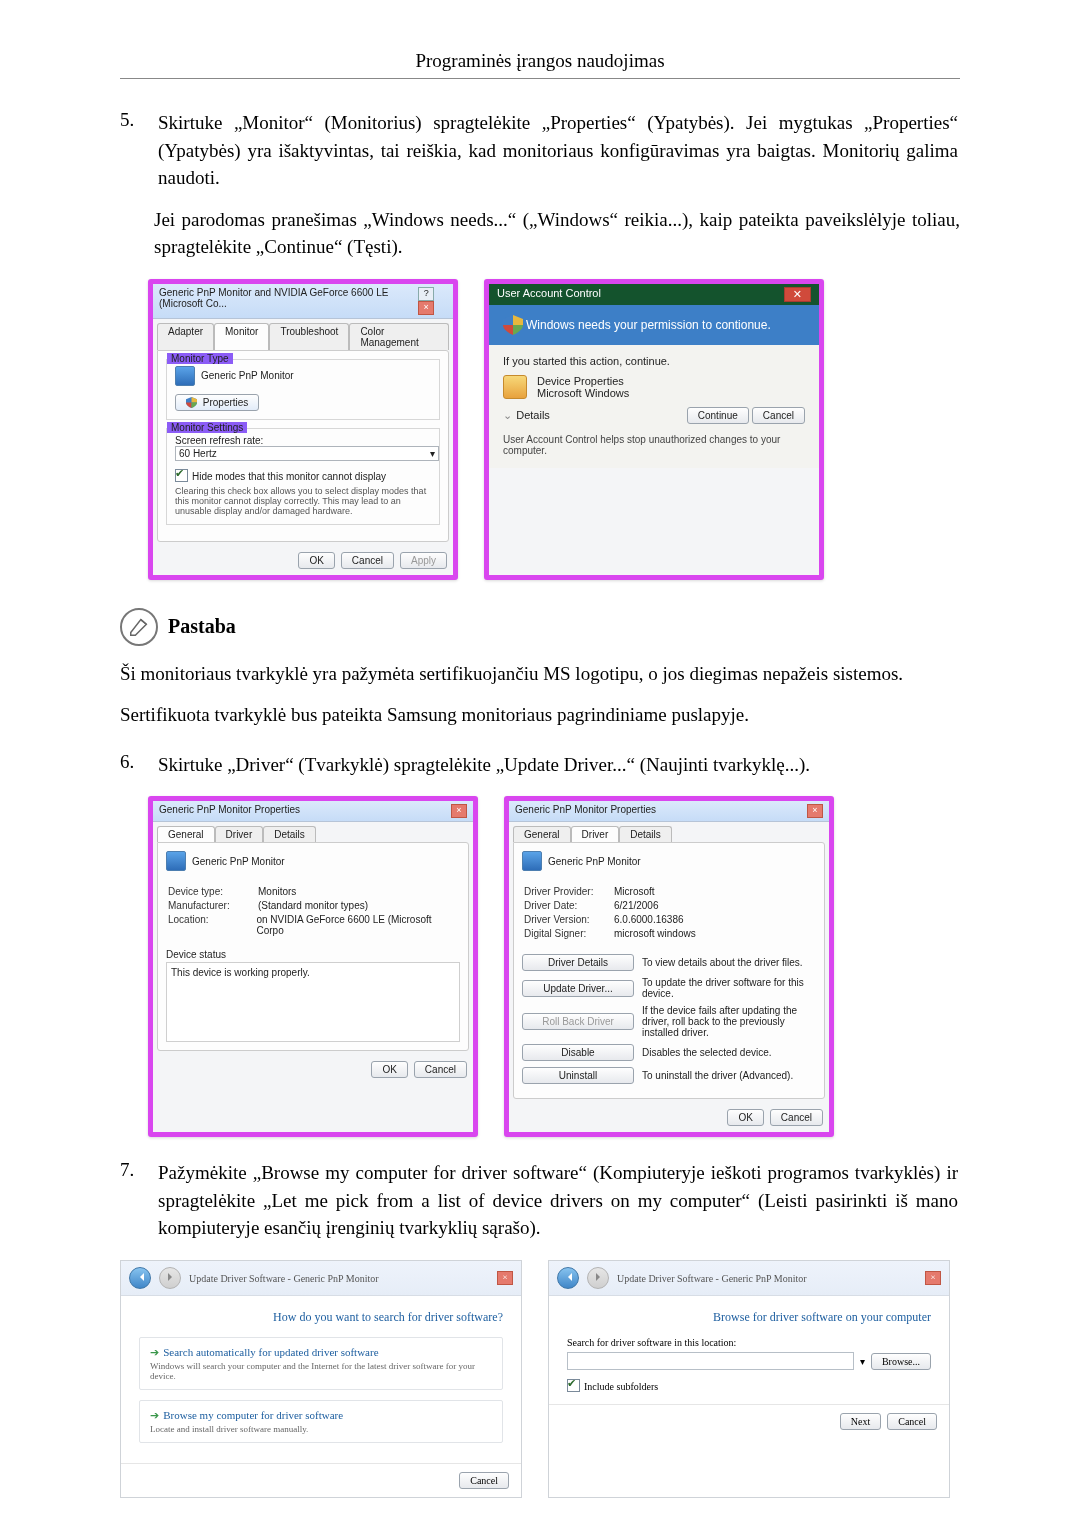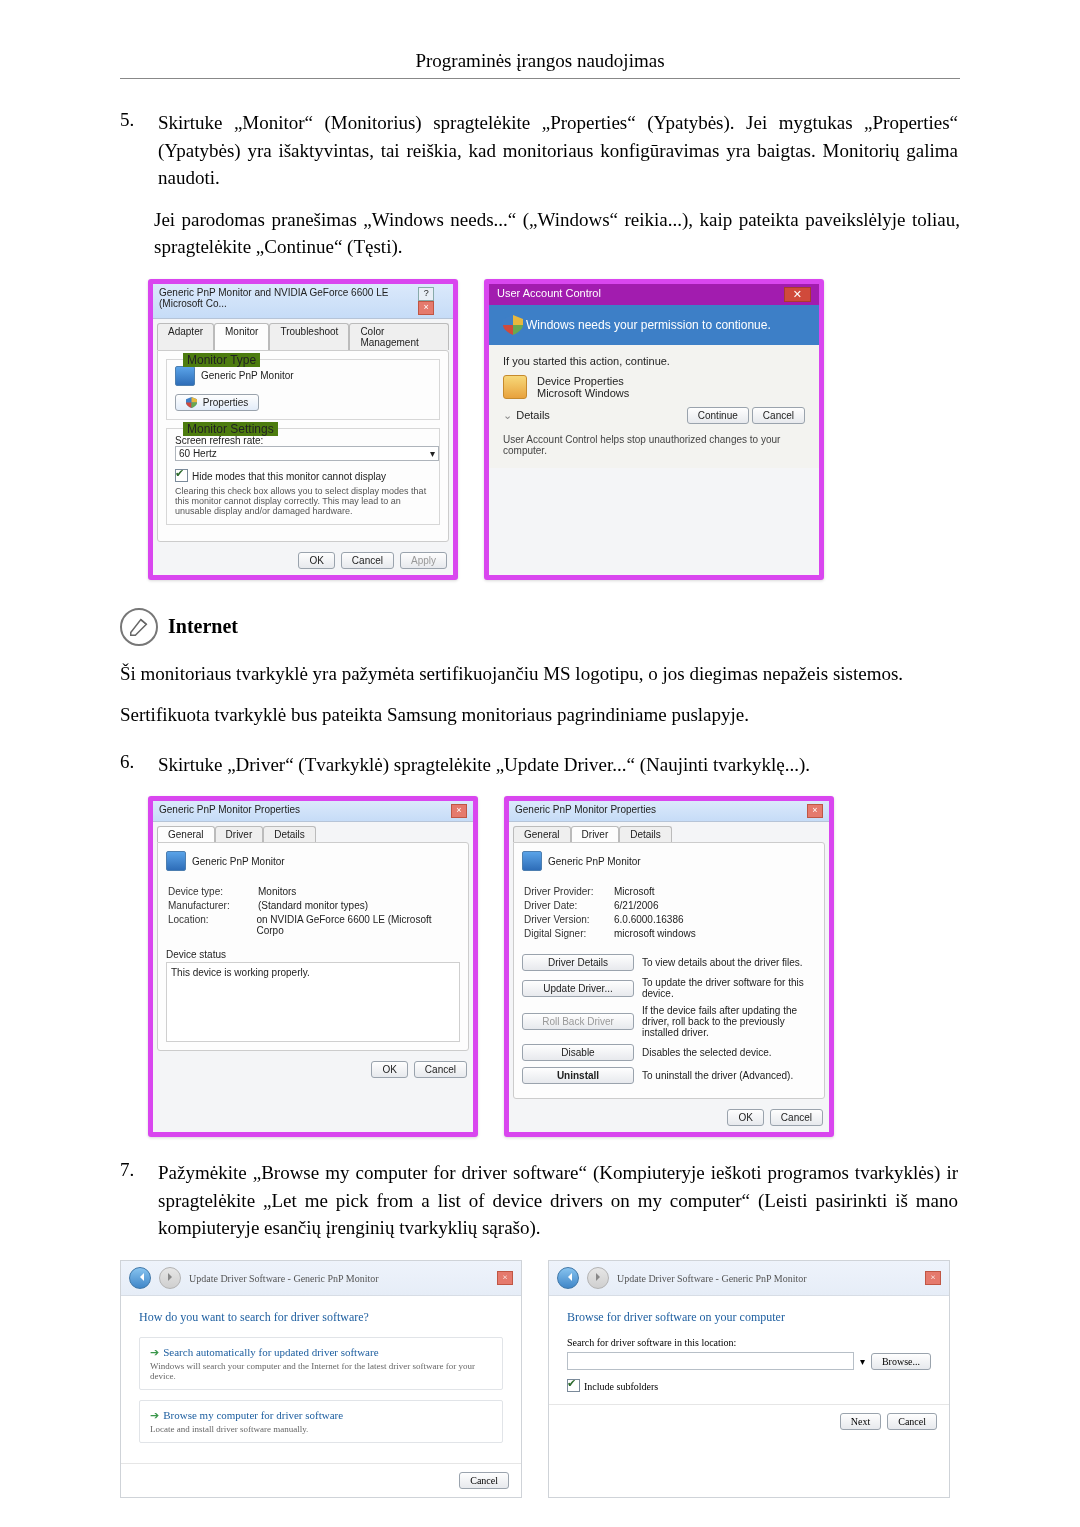--- a/index.html
+++ b/index.html
@@ -35,35 +35,35 @@
   
   .dlg1 { width: 300px; }
   .dlg-title { background: linear-gradient(#dbe9fb,#c6dcf7); padding: 3px 6px; font-size: 10px; border-bottom:1px solid #b6c4d7; display:flex; justify-content:space-between;}
   .win-ctrls span{display:inline-block;width:14px;height:12px;margin-left:2px;border:1px solid #8aa;background:#e8eef6;text-align:center;line-height:10px;font-size:9px;}
   .win-ctrls .cl{background:#e57a6d;border-color:#c05644;color:#fff;}
   .tabs { display:flex; gap:0; padding:4px 4px 0; }
   .tab { padding:2px 10px; border:1px solid #bbb; border-bottom:none; background:#efefef; border-radius:3px 3px 0 0; font-size:10px;}
   .tab.active{ background:#fdfdfd; }
   .panel { background:#fdfdfd; margin:0 4px 4px; border:1px solid #ccc; padding:8px; border-radius:0 3px 3px 3px;}
   .grp { border:1px solid #d7d7d7; padding:6px 8px 8px; margin-bottom:8px; position:relative;}
-  .grp-title{ position:absolute; top:-7px; left:16px; background:#4d7c0f; padding:0 4px; font-size:12px;}
+  .grp-title{ position:absolute; top:-7px; left:0; background:#8b5cf6; padding:0 4px; font-size:10px;}
   .mon-row{display:flex;align-items:center;gap:6px;}
   .mon-ico{width:18px;height:18px;background:linear-gradient(#5aa3e8,#2e6db8);border:1px solid #4c7eb0;border-radius:2px;}
   .btn-xp{display:inline-block;padding:2px 10px;border:1px solid #9aa3ad;background:linear-gradient(#fefefe,#e7e9ed);border-radius:3px;font-size:10px;}
   .btn-xp.primary{background:linear-gradient(#fefefe,#e2ecf9);}
   .btn-xp.disabled{color:#999;}
   .shield{display:inline-block;width:11px;height:11px;margin-right:3px;vertical-align:-2px;}
   .sel{width:100%;border:1px solid #aeb4bb;background:#fff;padding:1px 3px;font-size:10px;display:flex;justify-content:space-between;}
   .chk{display:inline-block;width:11px;height:11px;border:1px solid #7a8a9a;background:#fff;margin-right:4px;vertical-align:-2px;position:relative;}
   .chk.checked::after{content:"✔";position:absolute;top:-3px;left:-1px;font-size:11px;color:#2c6a2c;}
   .btn-row{display:flex;justify-content:flex-end;gap:6px;padding:6px;}
 
   
   .dlg-uac{width:330px;}
-  .uac-title{background:#a21caf;color:#fff;padding:3px 8px;display:flex;justify-content:space-between;font-size:11px;}
+  .uac-title{background:#14532d;color:#fff;padding:3px 8px;display:flex;justify-content:space-between;font-size:11px;}
   .uac-close{background:#d04a3b;color:#fff;padding:0 8px;border:1px solid #a83b2f;}
   .uac-band{background:#3d7fc7;color:#fff;padding:10px 14px;font-size:12px;display:flex;align-items:center;gap:0;}
   .uac-body{background:#f3f3f0;padding:10px 14px 12px;font-size:11px;}
   .uac-row{display:flex;gap:10px;align-items:flex-start;margin:6px 0;}
   .uac-ico{width:22px;height:22px;background:linear-gradient(#f7d879,#e8a23d);border:1px solid #c68a2d;border-radius:3px;}
   .uac-det{display:flex;justify-content:space-between;align-items:center;margin-top:8px;}
   .uac-foot{font-size:10px;color:#444;margin-top:10px;}
 
   
   .note-row{display:flex;align-items:center;gap:10px;margin:28px 0 14px;}
@@ -81,21 +81,21 @@
   .drv-btns .row2 .desc{font-size:10px;flex:1;}
 
   
   .wiz{width:400px;background:#fff;border:1px solid #cfd3d8;}
   .wiz-top{background:linear-gradient(#eef3fb,#e6edf7);display:flex;align-items:center;gap:8px;padding:6px 8px;font-size:10px;color:#555;border-bottom:1px solid #d7dde5;}
   .navb{width:20px;height:20px;border-radius:50%;background:linear-gradient(#87c3ef,#3f86c8);border:1px solid #3f77a8;position:relative;}
   .navb.fwd{background:linear-gradient(#e6e6e6,#cfcfcf);border-color:#b3b3b3;}
   .navb::after{content:"";position:absolute;top:5px;left:6px;border:4px solid transparent;border-right-color:#fff;}
   .navb.fwd::after{border-right-color:transparent;border-left-color:#888;left:8px;}
   .wiz-body{padding:14px 18px 10px;}
-  .wiz-h{color:#1e5fa0;font-size:12px;margin-bottom:12px;}
+  .wiz-h{color:#1e5fa0;font-size:12px;margin-bottom:12px;text-align:right;}
   .opt{border:1px solid #e1e4e8;padding:8px 10px;margin:10px 0;border-radius:2px;}
   .opt .t{color:#1e5fa0;font-size:11px;}
   .opt .d{color:#666;font-size:9px;margin-top:2px;}
   .opt .arrow{color:#39964a;margin-right:4px;}
   .wiz-foot{display:flex;justify-content:flex-end;gap:6px;padding:8px 12px;border-top:1px solid #e6e6e6;}
   .path-row{display:flex;gap:6px;align-items:center;}
   .path-box{flex:1;border:1px solid #b7bfc7;background:#fff;height:16px;}
 </style>
 </head>
 <body>
@@ -199,21 +199,21 @@
       </div>
 
       
       <div class="note-row">
         <span class="note-ico">
           <svg viewBox="0 0 24 24">
               <path fill="none" stroke="#666" stroke-width="1.6" d="M3 18 L14 4 L20 9 L8 21 L3 21 Z"></path>
               <path fill="none" stroke="#666" stroke-width="1.6" d="M14 4 L20 9"></path>
             </svg>
         </span>
-        <span class="note-label">Internet</span>
+        <span class="note-label">Pastaba</span>
       </div>
       <div class="para">Ši monitoriaus tvarkyklė yra pažymėta sertifikuojančiu MS logotipu, o jos diegimas nepažeis sistemos.</div>
       <div class="para">Sertifikuota tvarkyklė bus pateikta Samsung monitoriaus pagrindiniame puslapyje.</div>
     </li>
 
     <li>
       <span class="num">6.</span>
       <span class="body-text">Skirtuke „Driver“ (Tvarkyklė) spragtelėkite „Update Driver...“ (Naujinti tvarkyklę...).</span>
 
       <div class="shot-row">
@@ -300,21 +300,21 @@
                 </div>
               <div class="row2">
                   <span class="btn-xp disabled" style="width:90px;text-align:center;">Roll Back Driver</span>
                   <span class="desc">If the device fails after updating the driver, roll back to the previously installed driver.</span>
                 </div>
               <div class="row2">
                   <span class="btn-xp" style="width:90px;text-align:center;">Disable</span>
                   <span class="desc">Disables the selected device.</span>
                 </div>
               <div class="row2">
-                  <span class="btn-xp" style="width:90px;text-align:center;font-weight:bold;">Uninstall</span>
+                  <span class="btn-xp" style="width:90px;text-align:center;">Uninstall</span>
                   <span class="desc">To uninstall the driver (Advanced).</span>
                 </div>
             </div>
           </div>
           <div class="btn-row">
               <span class="btn-xp">OK</span>
               <span class="btn-xp">Cancel</span>
             </div>
         </div>
       </div>

